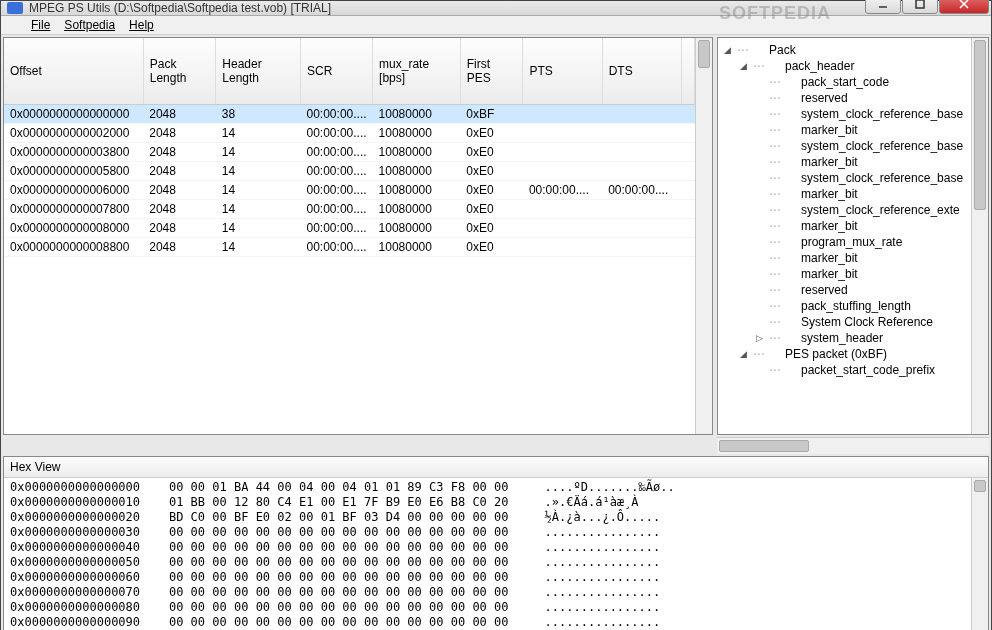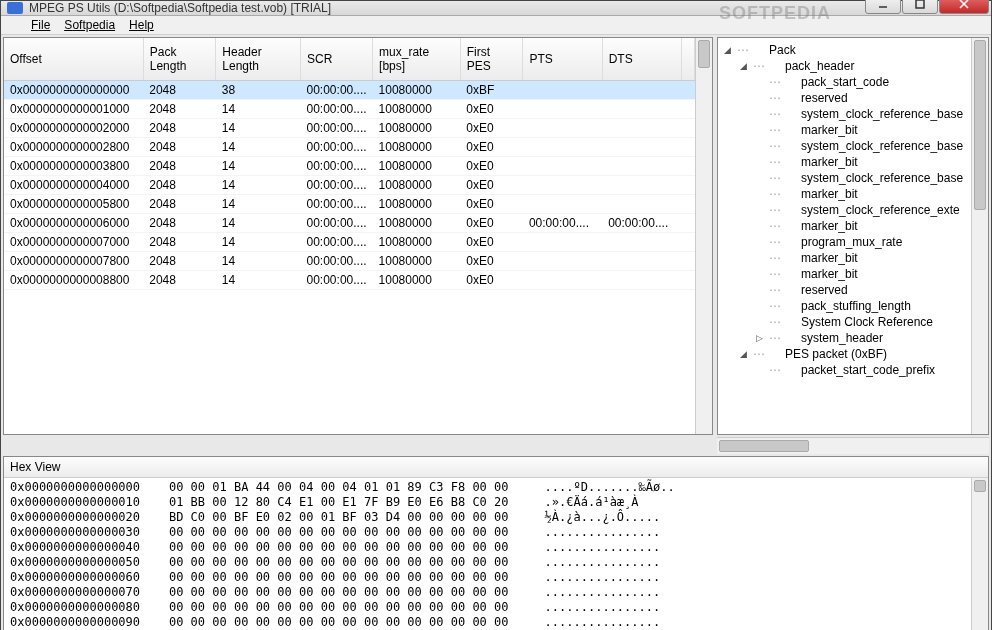--- a/index.html
+++ b/index.html
@@ -14,21 +14,21 @@
 .win-btn.close { width:50px; background:linear-gradient(#e57373,#c62828); color:#fff; }
 .win-btn svg { width:10px; height:10px; }
 .menubar { height:22px; display:flex; align-items:center; padding:0 24px; gap:2px; background:#f0f0f0; border-bottom:1px solid #d0d0d0; }
 .menu-item { padding:2px 6px; text-decoration:underline; cursor:pointer; }
 .menu-item:first-letter { text-decoration:underline; }
 .content { flex:1; display:flex; flex-direction:column; padding:2px; background:#e8e8e8; gap:2px; }
 .top-row { display:flex; height:398px; gap:4px; }
 .table-pane { flex:1; background:#fff; border:1px solid #888; display:flex; }
 .table-scroll { flex:1; overflow:hidden; }
 table { border-collapse:collapse; width:100%; }
-th { text-align:left; font-weight:normal; background:linear-gradient(#fdfdfd,#ececec); border-right:1px solid #ddd; border-bottom:1px solid #ccc; padding:7px 6px; height:22px; cursor:pointer; }
+th { text-align:left; font-weight:normal; background:linear-gradient(#fdfdfd,#ececec); border-right:1px solid #ddd; border-bottom:1px solid #ccc; padding:19px 6px; height:22px; cursor:pointer; }
 td { padding:2px 6px; border-bottom:1px solid #f4f4f4; white-space:nowrap; height:19px; }
 tr.selected td { background:#cde8ff; }
 .vscroll { width:17px; background:#f0f0f0; border-left:1px solid #ccc; position:relative; }
 .vscroll .thumb { position:absolute; left:2px; right:2px; background:#c8c8c8; border:1px solid #aaa; border-radius:2px; }
 .tree-pane { width:272px; background:#fff; border:1px solid #888; display:flex; }
 .tree-scroll { flex:1; overflow:hidden; font-family:Consolas,monospace; font-size:12px; padding:4px 2px; white-space:nowrap; }
 .tree-node { display:flex; align-items:center; height:16px; cursor:pointer; }
 .tree-toggle { width:11px; height:11px; display:inline-flex; align-items:center; justify-content:center; font-size:9px; color:#555; margin-right:2px; }
 .tree-label { white-space:nowrap;margin-left:19px; }
 .tree-dots { color:#aaa; margin:0 2px; letter-spacing:-1px; }
@@ -97,75 +97,42 @@
                   <td>2048</td>
                   <td>38</td>
                   <td>00:00:00....</td>
                   <td>10080000</td>
                   <td>0xBF</td>
                   <td></td>
                   <td></td>
                   <td></td>
                 </tr>
                 <tr>
-                  <td>0x0000000000001000</td>
-                  <td>2048</td>
-                  <td>14</td>
-                  <td>00:00:00....</td>
-                  <td>10080000</td>
-                  <td>0xE0</td>
-                  <td></td>
-                  <td></td>
-                  <td></td>
-                </tr>
-                <tr>
                   <td>0x0000000000002000</td>
                   <td>2048</td>
                   <td>14</td>
                   <td>00:00:00....</td>
                   <td>10080000</td>
                   <td>0xE0</td>
                   <td></td>
                   <td></td>
                   <td></td>
                 </tr>
                 <tr>
-                  <td>0x0000000000002800</td>
-                  <td>2048</td>
-                  <td>14</td>
-                  <td>00:00:00....</td>
-                  <td>10080000</td>
-                  <td>0xE0</td>
-                  <td></td>
-                  <td></td>
-                  <td></td>
-                </tr>
-                <tr>
                   <td>0x0000000000003800</td>
                   <td>2048</td>
                   <td>14</td>
                   <td>00:00:00....</td>
                   <td>10080000</td>
                   <td>0xE0</td>
                   <td></td>
                   <td></td>
                   <td></td>
                 </tr>
                 <tr>
-                  <td>0x0000000000004000</td>
-                  <td>2048</td>
-                  <td>14</td>
-                  <td>00:00:00....</td>
-                  <td>10080000</td>
-                  <td>0xE0</td>
-                  <td></td>
-                  <td></td>
-                  <td></td>
-                </tr>
-                <tr>
                   <td>0x0000000000005800</td>
                   <td>2048</td>
                   <td>14</td>
                   <td>00:00:00....</td>
                   <td>10080000</td>
                   <td>0xE0</td>
                   <td></td>
                   <td></td>
                   <td></td>
                 </tr>
@@ -174,32 +141,32 @@
                   <td>2048</td>
                   <td>14</td>
                   <td>00:00:00....</td>
                   <td>10080000</td>
                   <td>0xE0</td>
                   <td>00:00:00....</td>
                   <td>00:00:00....</td>
                   <td></td>
                 </tr>
                 <tr>
-                  <td>0x0000000000007000</td>
-                  <td>2048</td>
-                  <td>14</td>
-                  <td>00:00:00....</td>
-                  <td>10080000</td>
-                  <td>0xE0</td>
-                  <td></td>
-                  <td></td>
-                  <td></td>
-                </tr>
-                <tr>
                   <td>0x0000000000007800</td>
+                  <td>2048</td>
+                  <td>14</td>
+                  <td>00:00:00....</td>
+                  <td>10080000</td>
+                  <td>0xE0</td>
+                  <td></td>
+                  <td></td>
+                  <td></td>
+                </tr>
+                <tr>
+                  <td>0x0000000000008000</td>
                   <td>2048</td>
                   <td>14</td>
                   <td>00:00:00....</td>
                   <td>10080000</td>
                   <td>0xE0</td>
                   <td></td>
                   <td></td>
                   <td></td>
                 </tr>
                 <tr>

